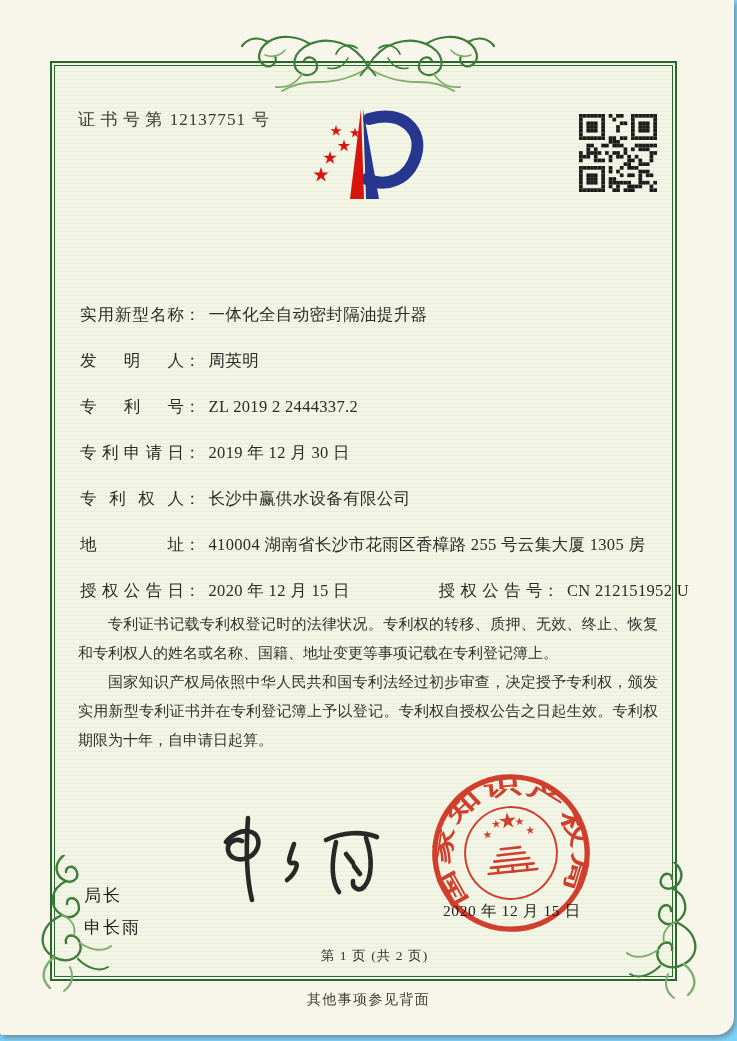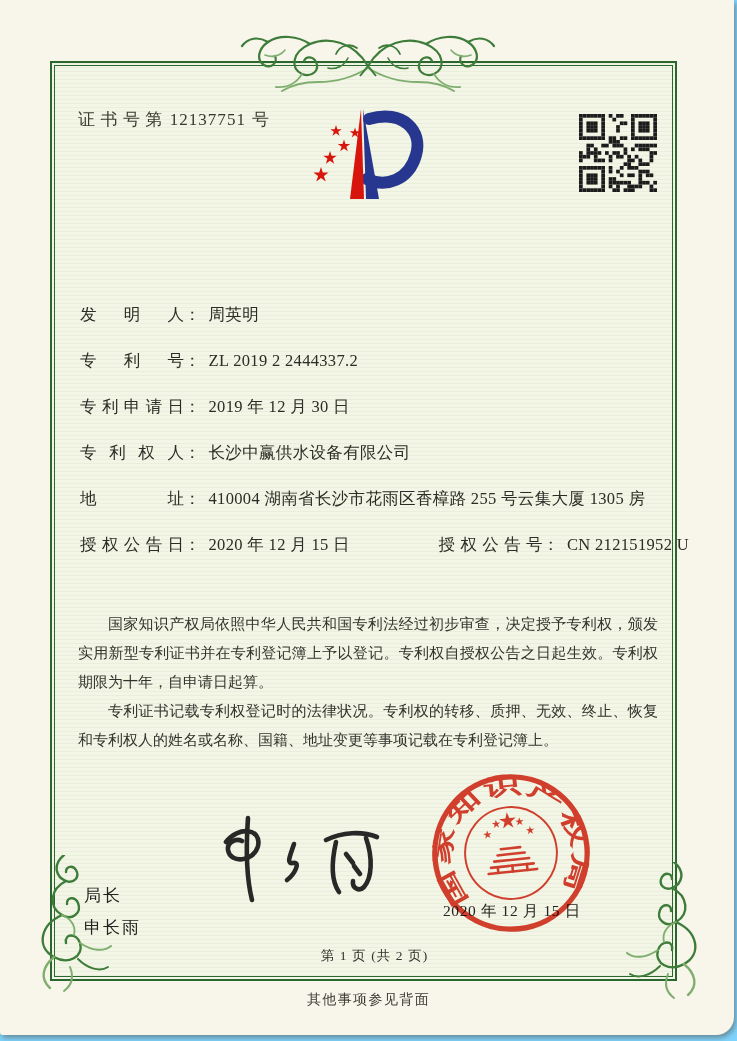--- a/index.html
+++ b/index.html
@@ -320,42 +320,45 @@
         <rect x="44.57" y="74.29" width="3.71" height="3.71"></rect>
         <rect x="48.29" y="74.29" width="3.71" height="3.71"></rect>
         <rect x="52.00" y="74.29" width="3.71" height="3.71"></rect>
         <rect x="70.57" y="74.29" width="3.71" height="3.71"></rect>
         <rect x="74.29" y="74.29" width="3.71" height="3.71"></rect>
       </svg>
 
 
     <div class="rows">
       <div class="row">
+        <span class="lab">实用新型名称</span><span class="colon">：</span><span class="val">一体化全自动密封隔油提升器</span>
+      </div>
+      <div class="row">
         <span class="lab">发明人</span><span class="colon">：</span><span class="val">周英明</span>
       </div>
       <div class="row">
         <span class="lab">专利号</span><span class="colon">：</span><span class="val">ZL 2019 2 2444337.2</span>
       </div>
       <div class="row">
         <span class="lab">专利申请日</span><span class="colon">：</span><span class="val">2019 年 12 月 30 日</span>
       </div>
       <div class="row">
         <span class="lab">专利权人</span><span class="colon">：</span><span class="val">长沙中赢供水设备有限公司</span>
       </div>
       <div class="row">
         <span class="lab">地址</span><span class="colon">：</span><span class="val">410004 湖南省长沙市花雨区香樟路 255 号云集大厦 1305 房</span>
       </div>
       <div class="row">
         <span class="lab">授权公告日</span><span class="colon">：</span><span class="val val-w">2020 年 12 月 15 日</span><span class="lab grant2">授权公告号</span><span class="colon">：</span><span class="val">CN 212151952 U</span>
       </div>
     </div>
 
     <div class="paras">
+      <p>专利证书记载专利权登记时的法律状况。专利权的转移、质押、无效、终止、恢复和专利权人的姓名或名称、国籍、地址变更等事项记载在专利登记簿上。</p>
       <p>国家知识产权局依照中华人民共和国专利法经过初步审查，决定授予专利权，颁发实用新型专利证书并在专利登记簿上予以登记。专利权自授权公告之日起生效。专利权期限为十年，自申请日起算。</p>
-      <p>专利证书记载专利权登记时的法律状况。专利权的转移、质押、无效、终止、恢复和专利权人的姓名或名称、国籍、地址变更等事项记载在专利登记簿上。</p>
     </div>
 
     <div class="signblock">
       <div>局长</div>
       <div>申长雨</div>
     </div>
 
     <svg class="signature" width="210" height="105" viewBox="0 0 210 105">
       <g fill="none" stroke="#171717" stroke-width="4.6" stroke-linecap="round" opacity="0.92">
         <path d="M52,12 C50,40 50,70 56,94"></path>

